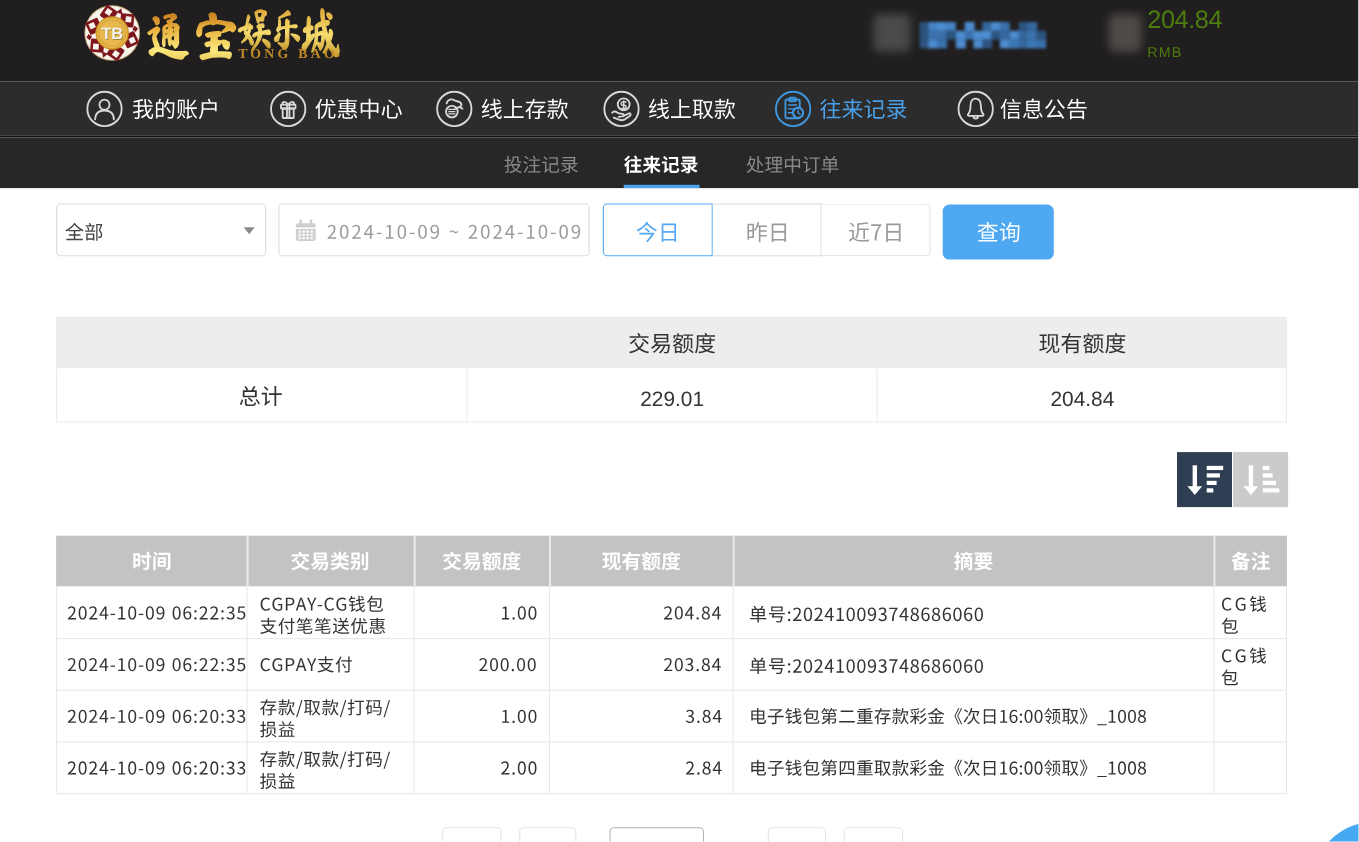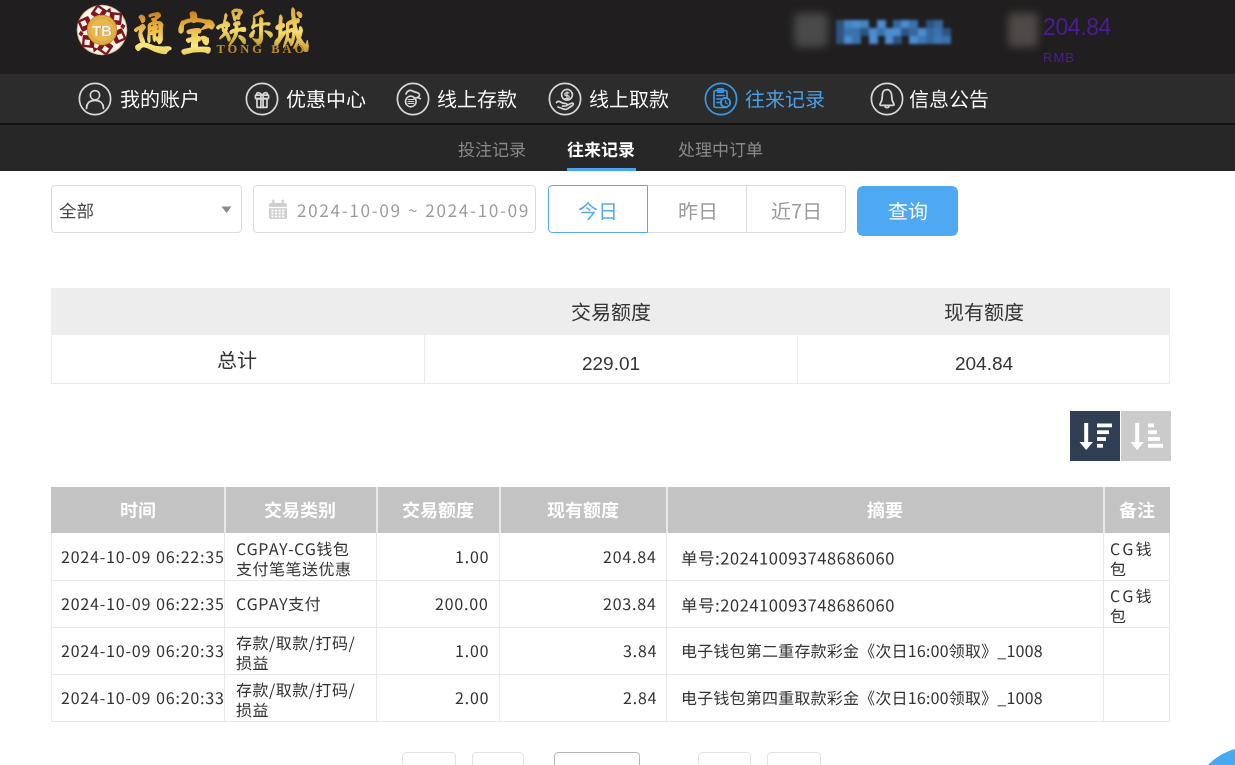--- a/index.html
+++ b/index.html
@@ -242,21 +242,21 @@
       <div class="abs" style="left:926px;top:20px;width:9px;height:8px;background:#2d5480"></div>
       <div class="abs" style="left:926px;top:28px;width:9px;height:8px;background:#35689e"></div>
       <div class="abs" style="left:926px;top:36px;width:9px;height:8px;background:#35689e"></div>
       <div class="abs" style="left:934px;top:20px;width:9px;height:8px;background:#35689e"></div>
       <div class="abs" style="left:934px;top:28px;width:9px;height:8px;background:#3a72ae"></div>
       <div class="abs" style="left:934px;top:36px;width:9px;height:8px;background:#3c78b6"></div>
       <div class="abs" style="left:942px;top:28px;width:9px;height:8px;background:#2d5480"></div>
       <div class="abs" style="left:942px;top:36px;width:9px;height:8px;background:#3a72ae"></div>
     </div>
 <div class="abs" style="left:1008px;top:13px;width:30px;height:34px;background:#4e4a48;border-radius:5px;filter:blur(4px)"></div>
-<div class="abs" style="left:1043px;top:14px;font-size:23px;letter-spacing:-0.4px;color:#4c1d95">204.84 <span style="font-size:13px;letter-spacing:1px">RMB</span></div>
+<div class="abs" style="left:1043px;top:4px;font-size:23px;letter-spacing:-0.4px;color:#4d7c0f">204.84 <span style="font-size:13px;letter-spacing:1px">RMB</span></div>
 <svg class="abs" style="left:78px;top:82px" width="34" height="34" viewBox="0 0 34 34" fill="none" stroke="#d8d8d8" stroke-width="1.7" stroke-linecap="round" stroke-linejoin="round">
       <circle cx="17" cy="17" r="15.6"></circle>
       <circle cx="17" cy="13.2" r="4.6"></circle>
       <path d="M8.5 26.5 C8.5 20.8 12 18.4 17 18.4 C22 18.4 25.5 20.8 25.5 26.5"></path>
     </svg>
 <svg class="t" style="left:120.0px;top:89.0px;color:#fff" width="80.0" height="20" viewBox="0 -880 4000 1000">
       <use href="#r0"></use>
       <use href="#r1" x="1000"></use>
       <use href="#r2" x="2000"></use>
       <use href="#r3" x="3000"></use>

